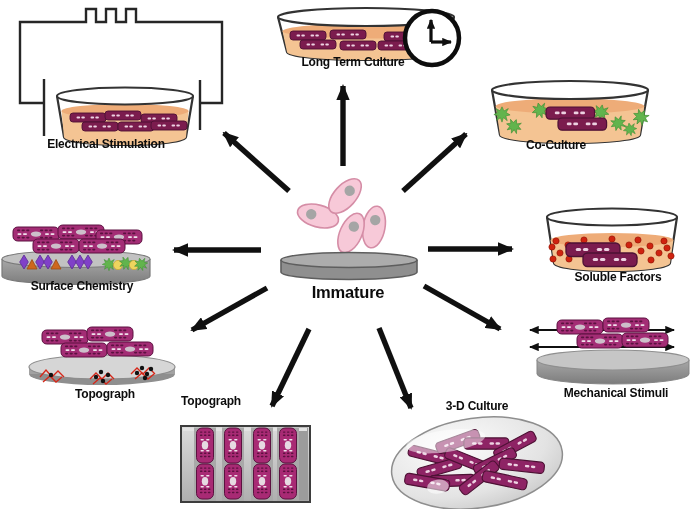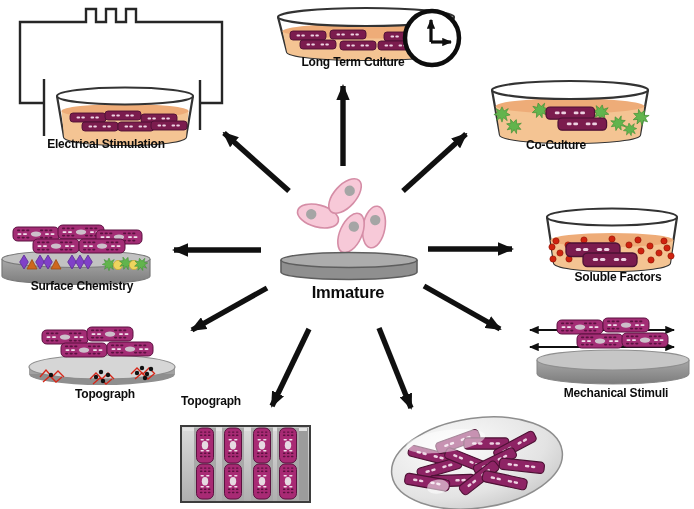--- a/index.html
+++ b/index.html
@@ -376,19 +376,20 @@
   </g>
 </svg>
 
 <div class="label" style="left:106px;top:138px">Electrical Stimulation</div>
 <div class="label" style="left:353px;top:56px">Long Term Culture</div>
 <div class="label" style="left:82px;top:280px">Surface Chemistry</div>
 <div class="label" style="left:556px;top:139px">Co-Culture</div>
 <div class="label" style="left:618px;top:271px">Soluble Factors</div>
 <div class="label" style="left:105px;top:388px">Topograph</div>
 <div class="label" style="left:211px;top:395px">Topograph</div>
+<div class="label" style="left:477px;top:400px">3-D Culture</div>
 <div class="label" style="left:616px;top:387px">Mechanical Stimuli</div>
 
 <div class="label label-center" style="left:348px;top:283px">
   <div>Immature</div>
 </div>
 
 </div>
 
 </body></html>

